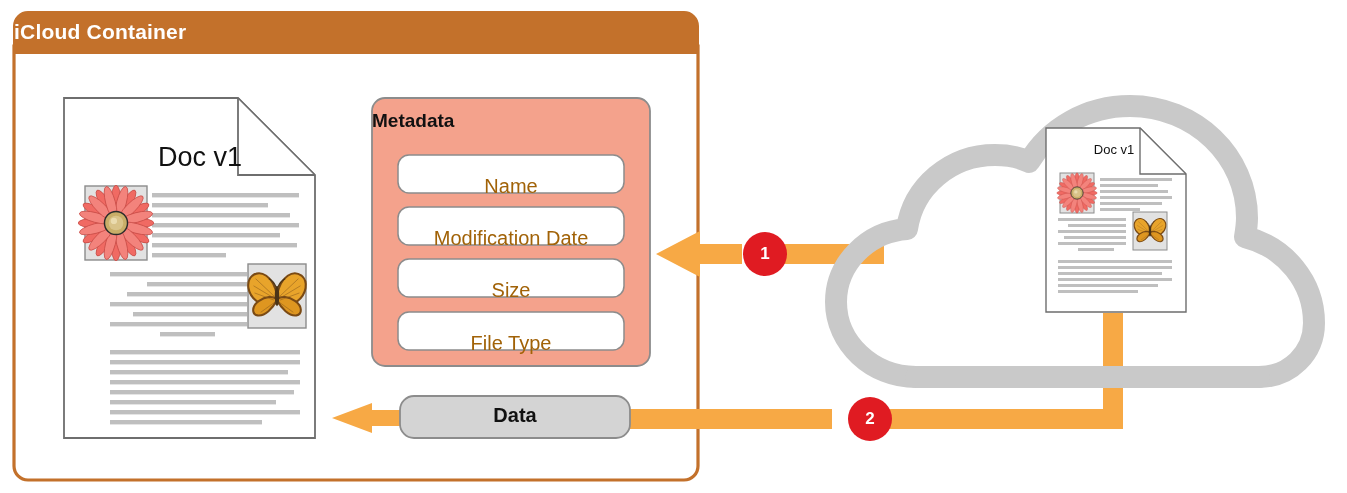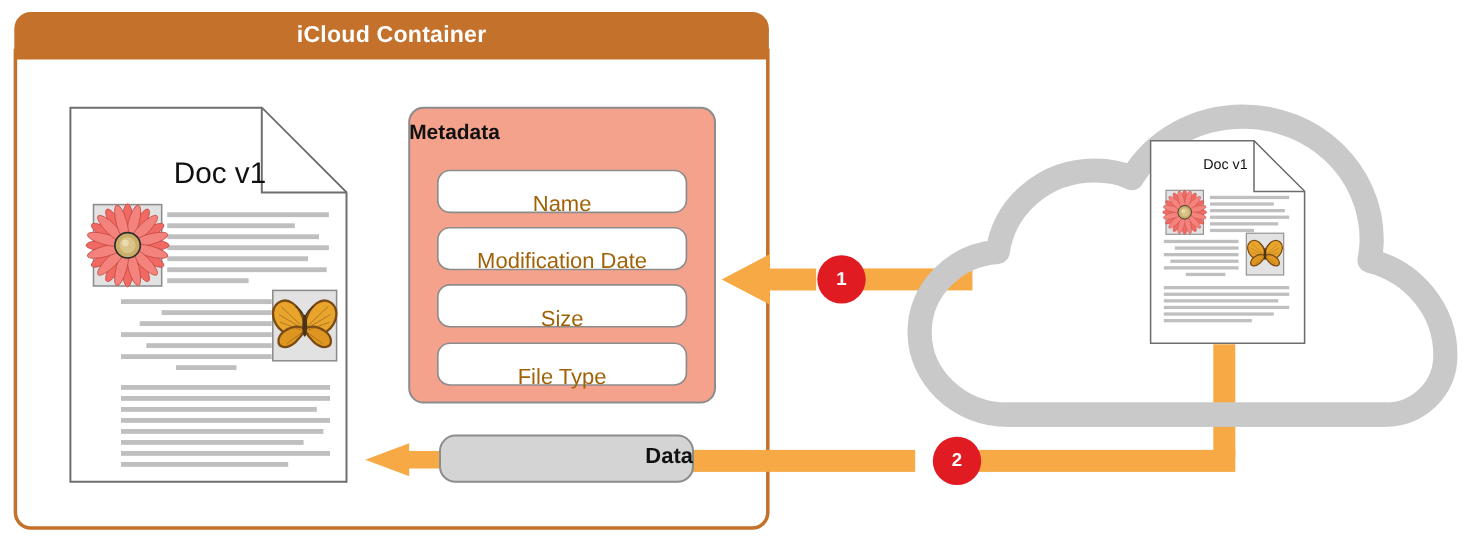--- a/index.html
+++ b/index.html
@@ -5,39 +5,39 @@
   html,body{margin:0;padding:0;background:#ffffff;}
   body{width:1347px;height:493px;overflow:hidden;
        font-family:"Liberation Sans","DejaVu Sans",sans-serif;}
   #stage{position:relative;width:1347px;height:493px;}
   #stage svg{position:absolute;left:0;top:0;}
 
   
   .lbl{position:absolute;white-space:nowrap;}
 
   #container-title{
-    left:14px; top:20px; width:684px; text-align:center;
+    left:14px; top:20px; width:684px; text-align:left;
     font-size:21px; font-weight:bold; color:#ffffff;
     letter-spacing:.2px;
   }
   #metadata-title{
     left:372px; top:110px; width:278px; text-align:left;
     font-size:19px; font-weight:bold; color:#111111;
   }
   .meta-pill-label{
     width:222px; text-align:center; left:400px;
     font-size:20px; color:#a16207;margin-top:12px;
   }
   #meta-label-0{ top:163px; }
   #meta-label-1{ top:215px; }
   #meta-label-2{ top:267px; }
   #meta-label-3{ top:320px; }
 
   #data-label{
-    left:400px; top:404px; width:230px; text-align:right;
+    left:400px; top:404px; width:230px; text-align:center;
     font-size:20px; font-weight:bold; color:#111111;
   }
   #doc-main-title{
     left:95px; top:142px; width:210px; text-align:center;
     font-size:27px; color:#111111;
   }
   #doc-cloud-title{
     left:1056px; top:142px; width:116px; text-align:center;
     font-size:13px; color:#111111;
   }

